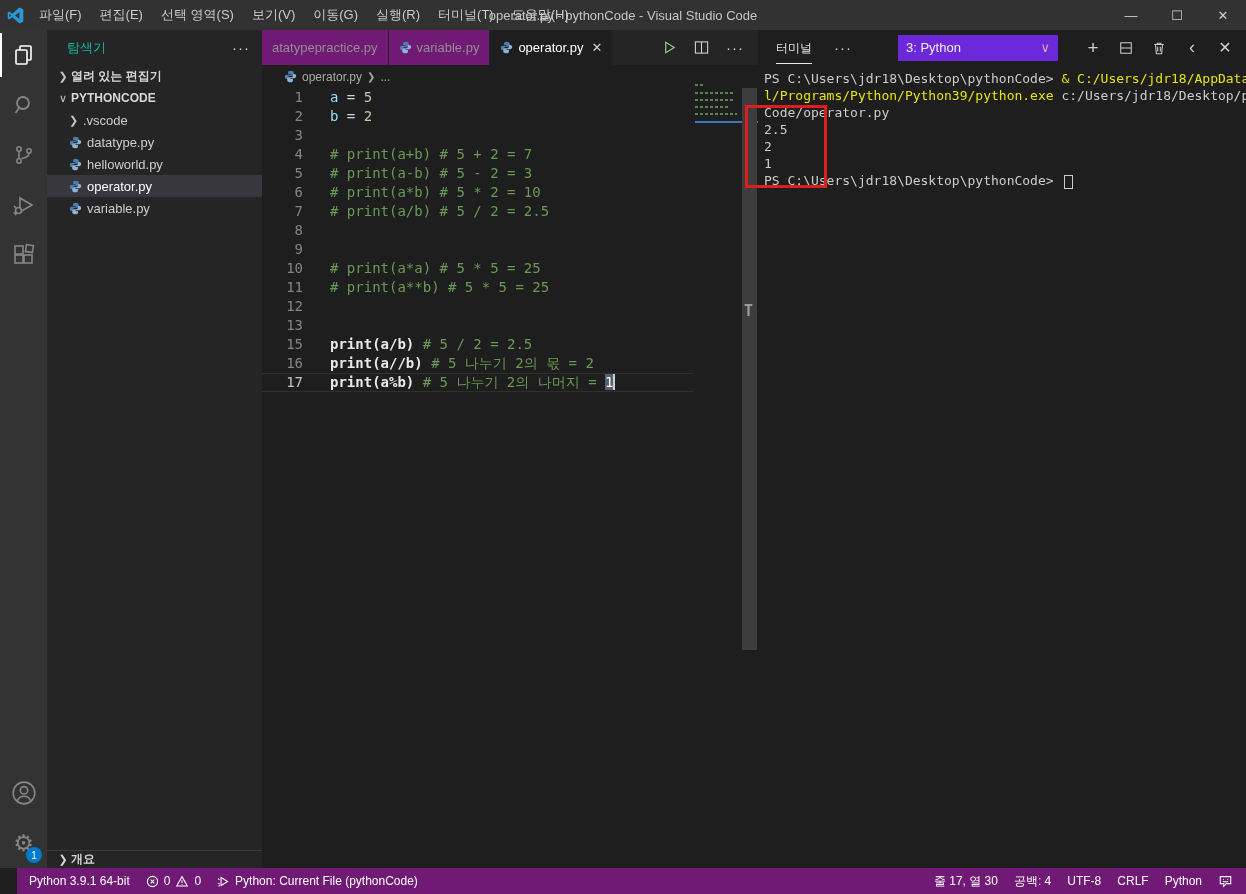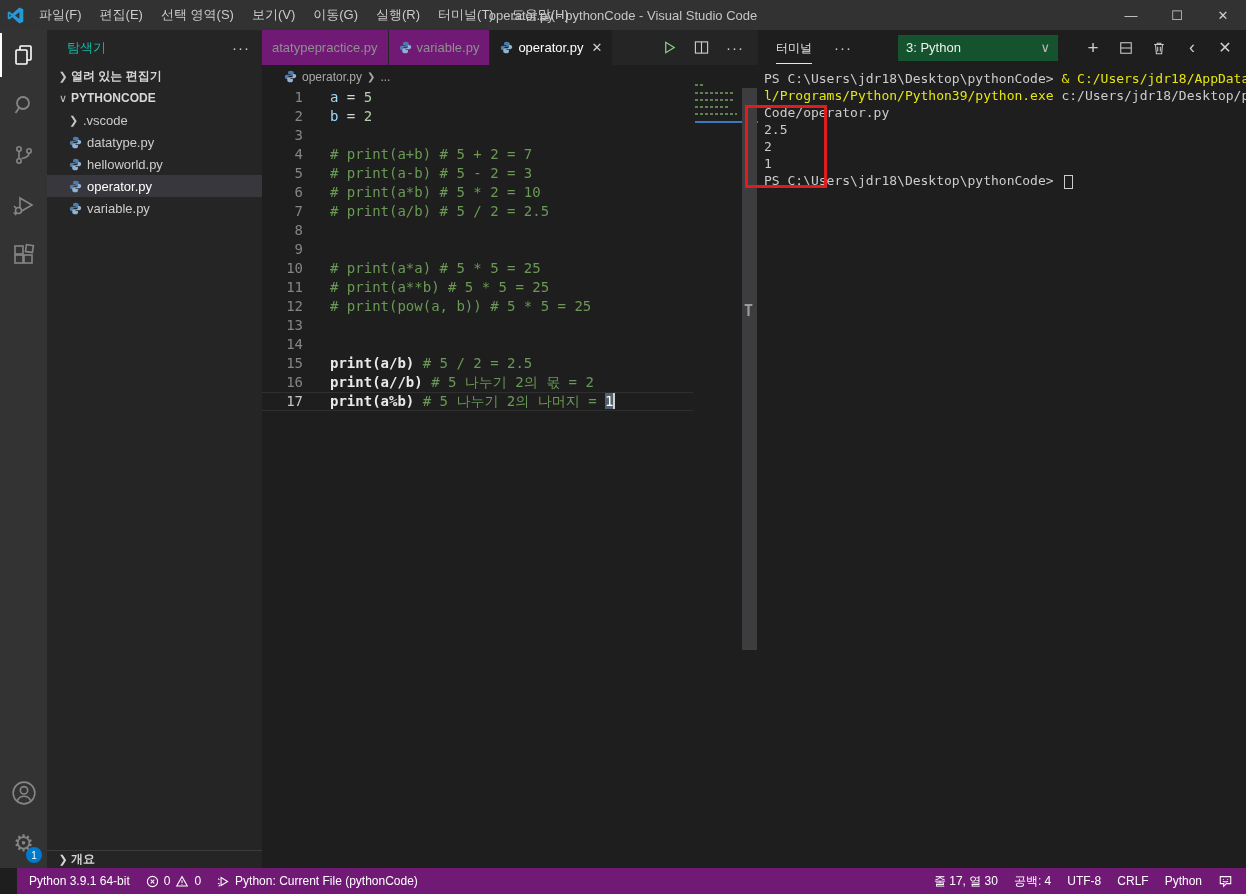--- a/index.html
+++ b/index.html
@@ -86,21 +86,21 @@
   #scroll-t { position:absolute; left:482px; top:272px; color:#9a9a9a; font-size:15px;
     font-weight:bold; font-family:"DejaVu Sans Mono", monospace; }
 
   
   #terminal { position:absolute; left:758px; top:30px; width:488px; height:742px; background:#1e1e1e; }
   #term-header { position:absolute; left:0; top:0; right:0; height:35px; display:flex;
     align-items:center; }
   #term-tab { margin-left:18px; color:#e7e7e7; font-size:12px; padding:9px 0 6px 0;
     border-bottom:1px solid #e7e7e7; }
   #term-more { margin-left:22px; }
-  #term-select { margin-left:46px; width:160px; height:26px; background:#14532d; color:#f0f0f0;
+  #term-select { margin-left:46px; width:160px; height:26px; background:#6d28d9; color:#f0f0f0;
     font-size:13px; display:flex; align-items:center; padding:0 8px; }
   #term-select .sel-label { flex:1; }
   #term-icons { position:absolute; right:12px; display:flex; align-items:center; gap:15px;
     color:#cccccc; }
   .term-ic { width:18px; display:flex; align-items:center; justify-content:center;
     font-size:16px; color:#cccccc; }
   #term-body { position:absolute; left:6px; top:40px; right:2px;
     font-family:"DejaVu Sans Mono", monospace; font-size:13px; color:#cccccc; }
   .term-line { height:17px; line-height:17px; white-space:pre; }
   .tw { color:#cccccc; } .ty { color:#e5e510; }
@@ -313,23 +313,22 @@
         <div class="code-line"><span class="gutter">2</span><span class="ltext"><span class="sv">b</span><span class="so"> = </span><span class="sn">2</span></span></div>
         <div class="code-line"><span class="gutter">3</span><span class="ltext"></span></div>
         <div class="code-line"><span class="gutter">4</span><span class="ltext"><span class="sc"># print(a+b) # 5 + 2 = 7</span></span></div>
         <div class="code-line"><span class="gutter">5</span><span class="ltext"><span class="sc"># print(a-b) # 5 - 2 = 3</span></span></div>
         <div class="code-line"><span class="gutter">6</span><span class="ltext"><span class="sc"># print(a*b) # 5 * 2 = 10</span></span></div>
         <div class="code-line"><span class="gutter">7</span><span class="ltext"><span class="sc"># print(a/b) # 5 / 2 = 2.5</span></span></div>
         <div class="code-line"><span class="gutter">8</span><span class="ltext"></span></div>
         <div class="code-line"><span class="gutter">9</span><span class="ltext"></span></div>
         <div class="code-line"><span class="gutter">10</span><span class="ltext"><span class="sc"># print(a*a) # 5 * 5 = 25</span></span></div>
         <div class="code-line"><span class="gutter">11</span><span class="ltext"><span class="sc"># print(a**b) # 5 * 5 = 25</span></span></div>
-        <div class="code-line"><span class="gutter">12</span><span class="ltext"><span class="sc"># print(pow(a, b)) # 5 * 5 = 25</span></span></div>
+        <div class="code-line"><span class="gutter">12</span></div>
         <div class="code-line"><span class="gutter">13</span><span class="ltext"></span></div>
-        <div class="code-line"><span class="gutter">14</span><span class="ltext"></span></div>
         <div class="code-line"><span class="gutter">15</span><span class="ltext"><span class="sb2">print(a/b)</span><span class="sc"> # 5 / 2 = 2.5</span></span></div>
         <div class="code-line"><span class="gutter">16</span><span class="ltext"><span class="sb2">print(a//b)</span><span class="sc"> # 5 나누기 2의 몫 = 2</span></span></div>
         <div class="code-line current"><span class="gutter">17</span><span class="ltext"><span class="sb2">print(a%b)</span><span class="sc"> # 5 나누기 2의 나머지 = </span><span class="scur">1</span><span class="caret"></span></span></div>
       </div>
     <div id="minimap">
       <div class="mm-row" style="left:2px; top:14px; width:9px;"></div>
       <div class="mm-row" style="left:2px; top:22px; width:38px;"></div>
       <div class="mm-row" style="left:2px; top:29px; width:40px;"></div>
       <div class="mm-row" style="left:2px; top:36px; width:34px;"></div>
       <div class="mm-row" style="left:2px; top:43px; width:42px;"></div>

